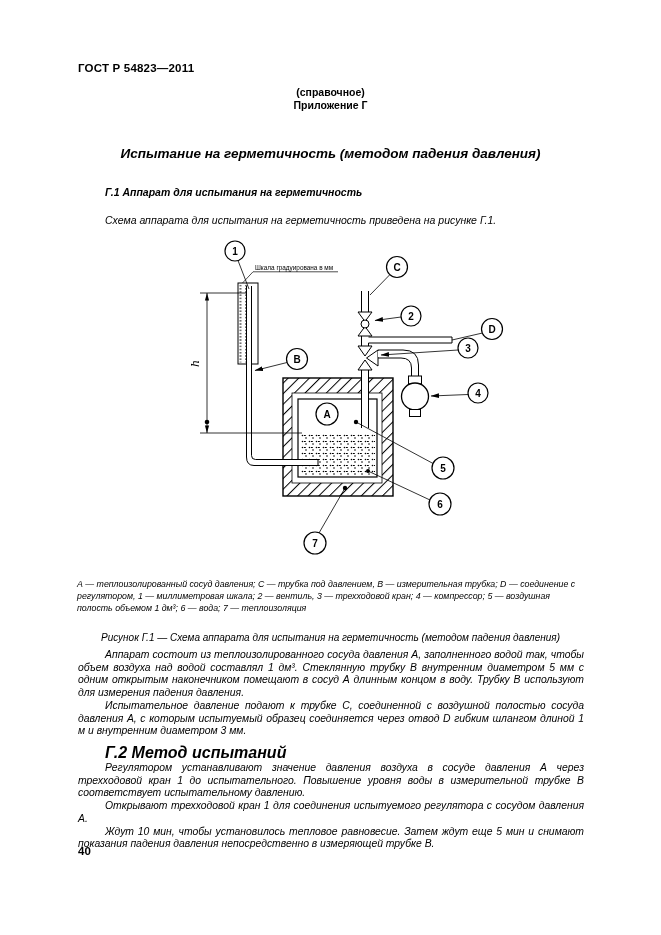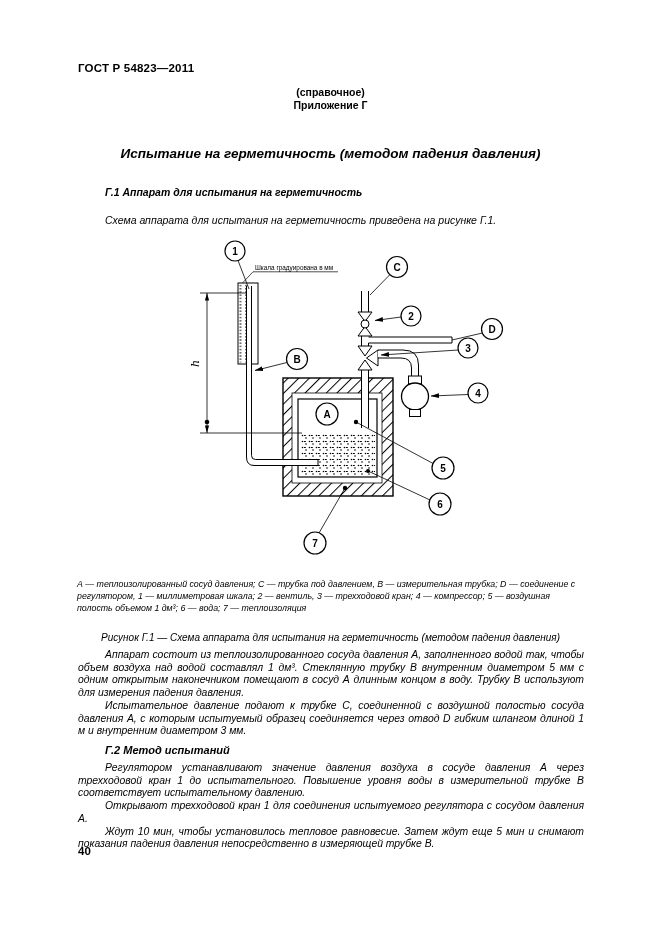--- a/index.html
+++ b/index.html
@@ -14,21 +14,21 @@
   .g1-heading { position:absolute; left:105px; top:186px; font-weight:bold; font-style:italic; font-size:10.5px; }
   .g1-intro { position:absolute; left:105px; top:206px; font-style:italic; font-size:10.5px;margin-top:8px; }
 
   .diagram { position:absolute; left:175px; top:236px; width:345px; height:340px; }
 
   .legend { position:absolute; left:77px; top:578px; width:508px; text-align:left; font-style:italic; font-size:8.8px; line-height:12px; }
   .fig-caption { position:absolute; left:0; top:624px; width:661px; text-align:center; font-style:italic; font-size:10px;margin-top:8px; }
 
   .g1-body { position:absolute; left:78px; top:649px; width:506px; font-style:italic; font-size:10.4px; line-height:12.7px; text-align:justify; }
   .g1-body p, .g2-body p { text-indent:27px; }
-  .g2-heading { position:absolute; left:105px; top:744px; font-weight:bold; font-style:italic; font-size:11px; }
+  .g2-heading { position:absolute; left:105px; top:744px; font-weight:bold; font-style:italic; font-size:16px; }
   .g2-body { position:absolute; left:78px; top:762px; width:506px; font-style:italic; font-size:10.4px; line-height:12.7px; text-align:justify; }
 
   .page-number { position:absolute; left:78px; top:845px; font-weight:bold; font-size:11.5px; }
 
   svg text.co { font-family:"Liberation Sans", sans-serif; font-weight:bold; font-size:10px; }
   svg text.note { font-family:"Liberation Sans", sans-serif; font-size:6.4px; }
   svg text.dim { font-family:"DejaVu Serif", serif; font-style:italic; font-size:11px; }
 </style>
 </head>
 <body>

